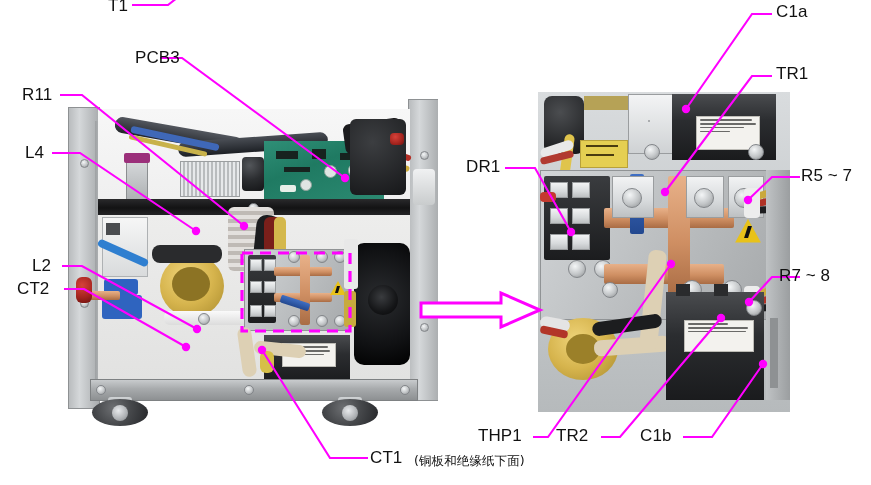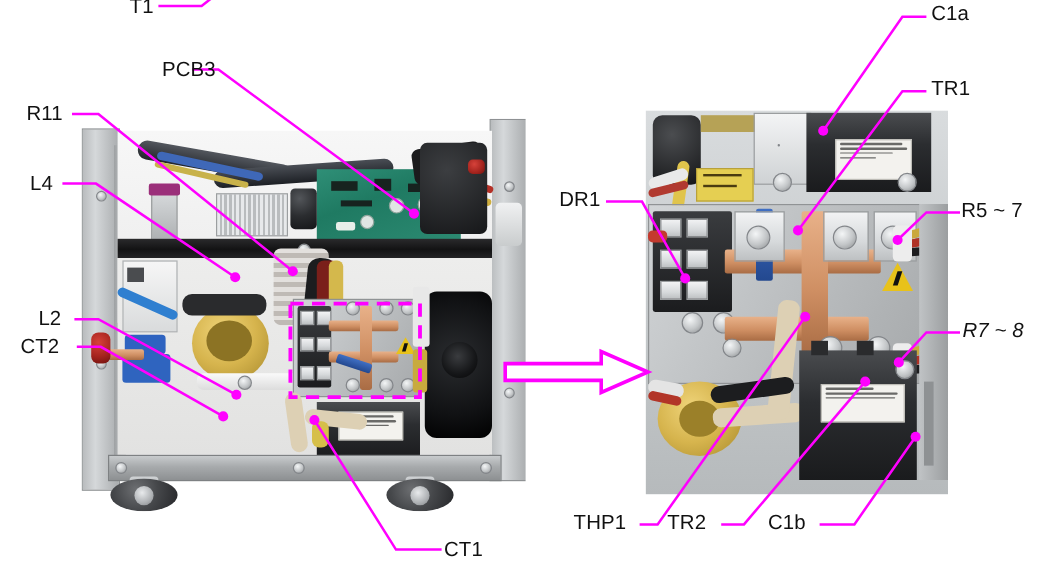--- a/index.html
+++ b/index.html
@@ -456,23 +456,24 @@
     </g>
   </svg>
 
   <div class="label" style="left:108px;top:-4px;">T1</div>
   <div class="label" style="left:111px;top:48px;margin-left:24px;">PCB3</div>
   <div class="label" style="left:22px;top:85px;">R11</div>
   <div class="label" style="left:25px;top:143px;">L4</div>
   <div class="label" style="left:32px;top:256px;">L2</div>
   <div class="label" style="left:17px;top:279px;">CT2</div>
   <div class="label" style="left:370px;top:448px;">CT1</div>
+  <div class="label cn" style="left:414px;top:453px;">(铜板和绝缘纸下面)</div>
 
   <div class="label" style="left:776px;top:2px;">C1a</div>
   <div class="label" style="left:776px;top:64px;">TR1</div>
   <div class="label" style="left:466px;top:157px;">DR1</div>
   <div class="label" style="left:801px;top:166px;">R5 ~ 7</div>
-  <div class="label" style="left:802px;top:266px;font-style:italic;">R7 ~ 8</div>
+  <div class="label" style="left:779px;top:266px;">R7 ~ 8</div>
   <div class="label" style="left:478px;top:426px;">THP1</div>
   <div class="label" style="left:556px;top:426px;">TR2</div>
   <div class="label" style="left:640px;top:426px;">C1b</div>
 
 </div>
 
 </body></html>

